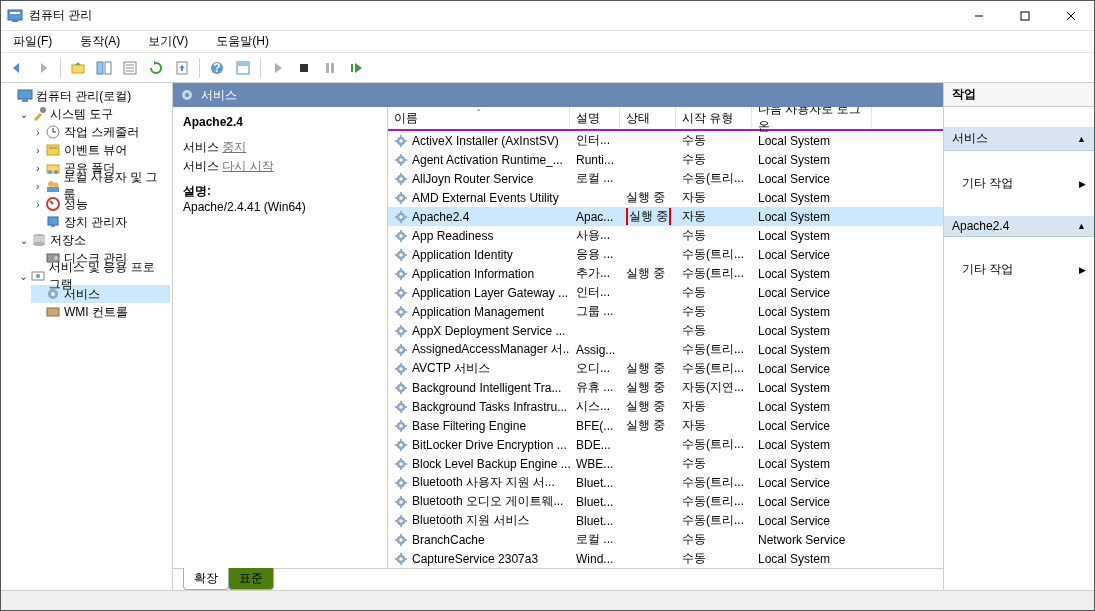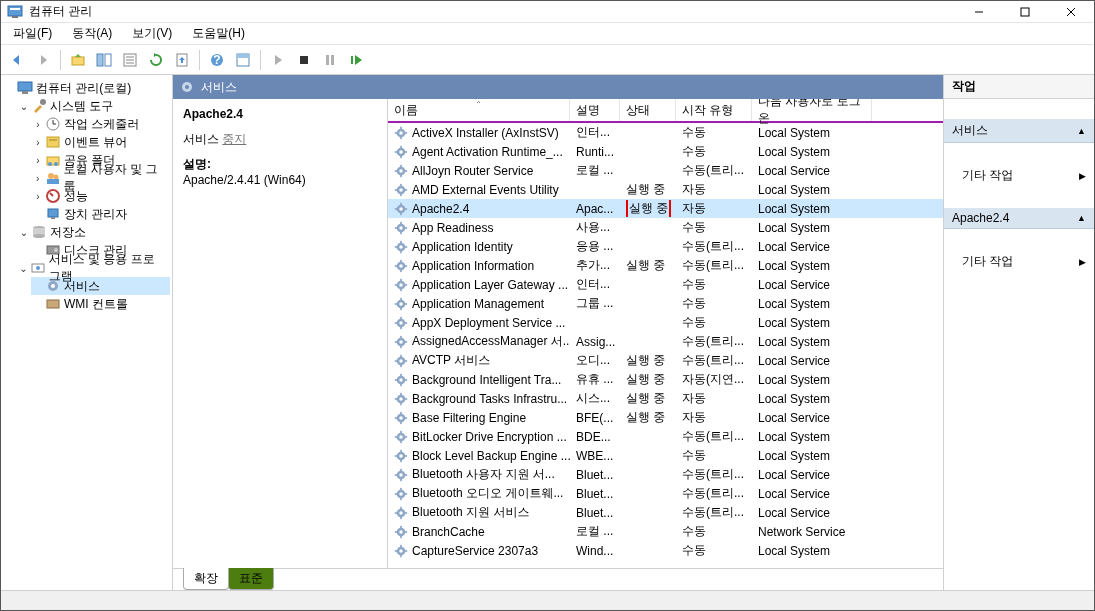--- a/index.html
+++ b/index.html
@@ -1,22 +1,22 @@
 <!DOCTYPE html>
 <html><head>
 <meta charset="utf-8">
 <style>
 * { box-sizing: border-box; margin: 0; padding: 0; font-family: "Segoe UI", "Malgun Gothic", sans-serif; font-size: 12px; }
 body { background: #fff; width: 1095px; height: 611px; overflow: hidden; display: flex; flex-direction: column; border: 1px solid #555; }
-.titlebar { display: flex; align-items: center; height: 22px; background: #fff; border-bottom: 1px solid #e5e5e5; }
+.titlebar { display: flex; align-items: center; height: 30px; background: #fff; border-bottom: 1px solid #e5e5e5; }
 .titlebar .app-icon { width: 16px; height: 16px; margin: 0 6px; }
 .titlebar .title { flex: 1; }
 .titlebar .win-btns { display: flex; }
 .titlebar .win-btn { width: 46px; height: 30px; display: flex; align-items: center; justify-content: center; }
-.menubar { display: flex; align-items: center; height: 22px; border-bottom: 1px solid #e5e5e5; padding-left: 4px; gap: 4px; }
+.menubar { display: flex; align-items: center; height: 22px; border-bottom: 1px solid #e5e5e5; padding-left: 4px; gap: 12px; }
 .menubar .menu-item { padding: 2px 8px; }
 .toolbar { display: flex; align-items: center; height: 30px; border-bottom: 1px solid #d0d0d0; padding-left: 4px; gap: 2px; }
 .toolbar .tb-btn { width: 24px; height: 24px; display: flex; align-items: center; justify-content: center; border: 1px solid transparent; }
 .toolbar .sep { width: 1px; height: 20px; background: #d0d0d0; margin: 0 3px; }
 .main { flex: 1; display: flex; min-height: 0; }
 .tree-panel { width: 172px; border-right: 1px solid #d0d0d0; padding: 4px 2px; overflow: hidden; }
 .tree-label { display: flex; align-items: center; height: 18px; padding-right: 4px; cursor: default; }
 .tree-label.selected { background: #cce8ff; }
 .tree-toggle { width: 14px; display: inline-flex; align-items: center; justify-content: center; font-size: 10px; color: #333; }
 .tree-icon { width: 16px; height: 16px; margin-right: 3px; flex-shrink: 0; }
@@ -307,20 +307,21 @@
       <svg class="gear-white" viewBox="0 0 16 16">
           <circle cx="8" cy="8" r="5" fill="#c7d5e8"></circle>
           <circle cx="8" cy="8" r="2" fill="#6b88b5"></circle>
         </svg>
       <span>서비스</span>
     </div>
     <div class="center-body">
       <div class="detail-pane">
         <h3>Apache2.4</h3>
         <div class="svc-line"><span>서비스 </span><a href="#">중지</a></div>
+        <div class="svc-line"><span>서비스 </span><a href="#">다시 시작</a></div>
         <div class="desc-label">설명:</div>
         <div>Apache/2.4.41 (Win64)</div>
       </div>
       <div class="list-pane">
         <div class="list-head">
           <div class="col col-name">
               <span>이름</span>
               <span class="sort-ind">⌃</span>
             </div>
           <div class="col col-desc">설명</div>

